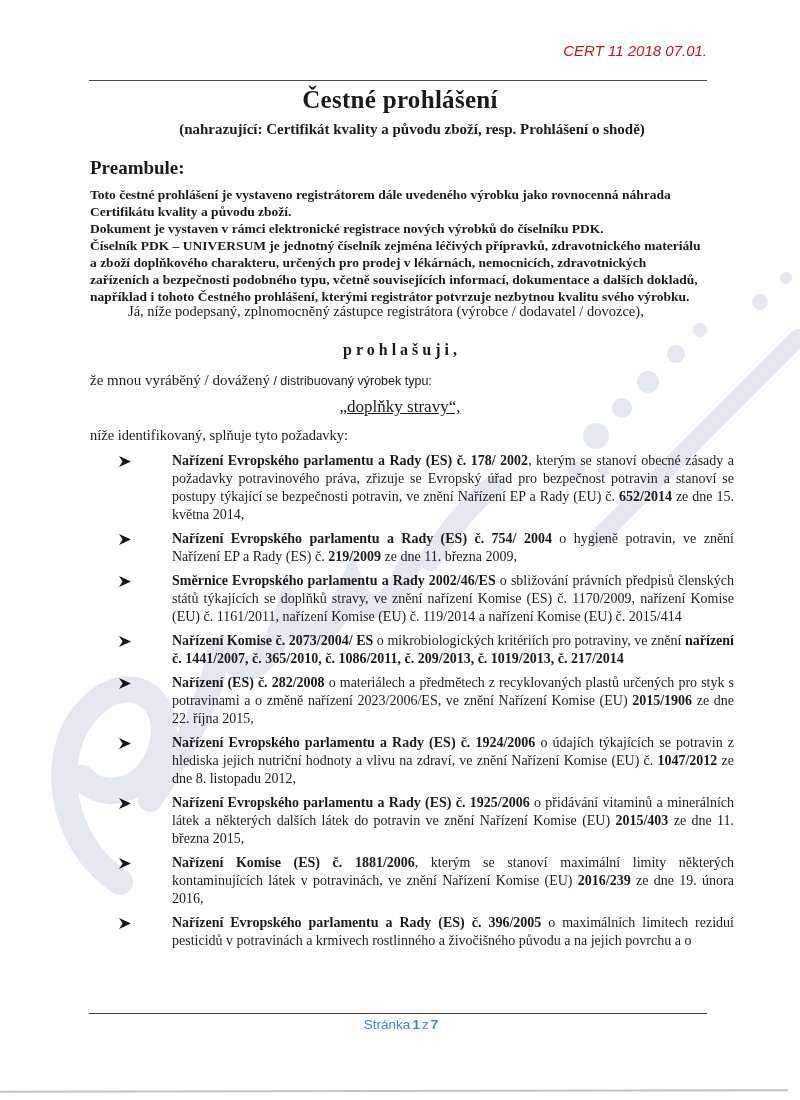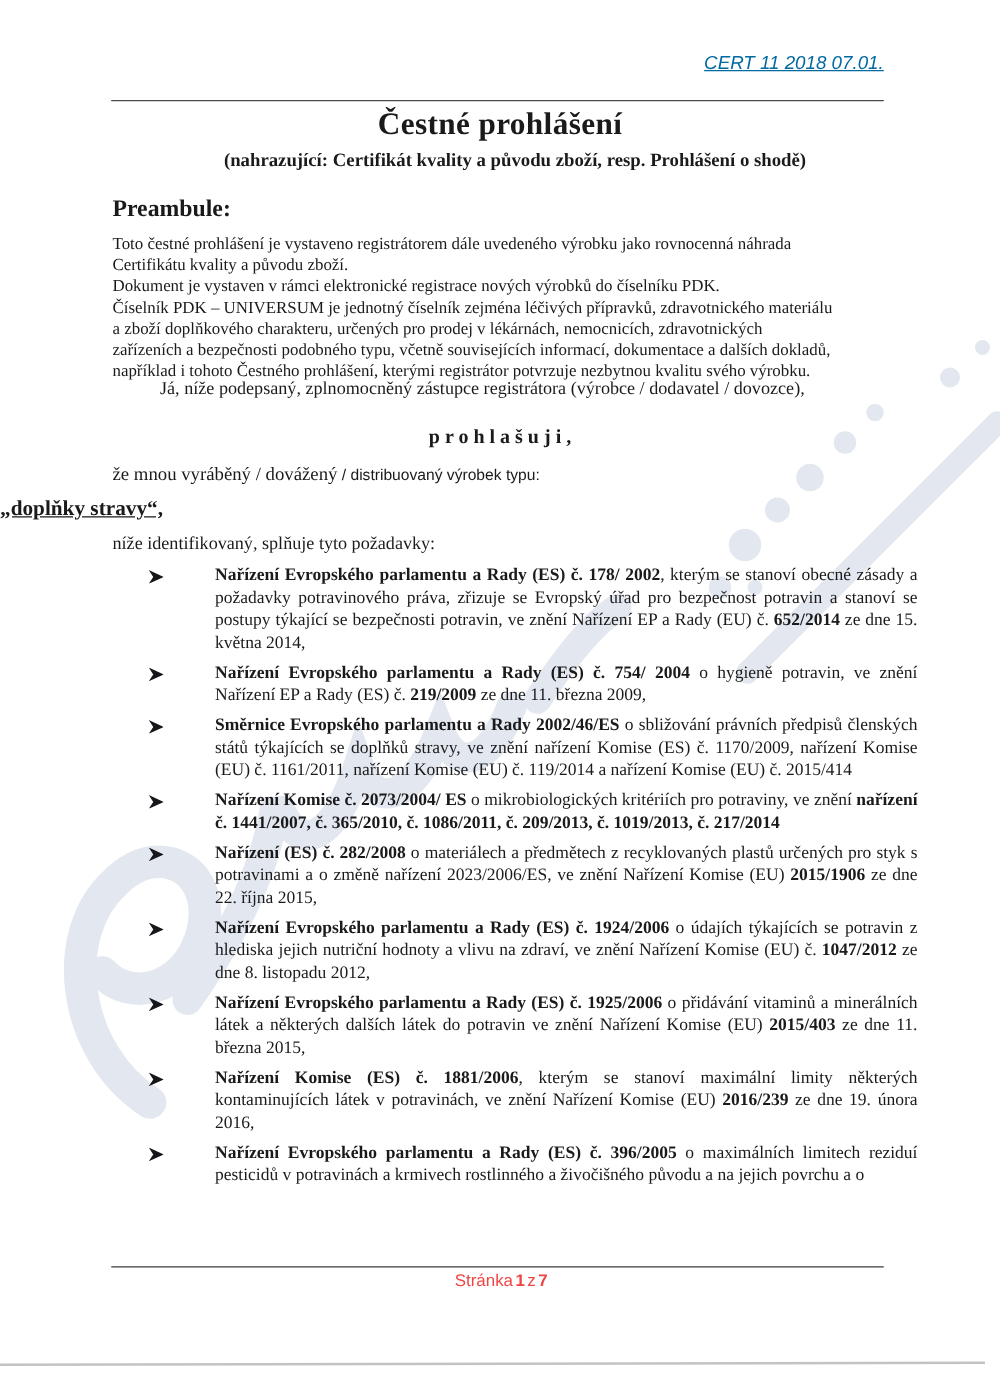--- a/index.html
+++ b/index.html
@@ -12,59 +12,59 @@
     overflow:hidden;
   }
   .page{position:absolute;inset:0;}
   
   .watermark{position:absolute;inset:0;z-index:0;pointer-events:none;}
   .content{position:absolute;inset:0;z-index:1;}
 
   .header-ref{
     position:absolute;top:42px;right:93px;
     font-family:"Liberation Sans", sans-serif;
-    font-style:italic;font-size:15px;color:#0369a1;text-decoration:underline;
+    font-style:italic;font-size:15px;color:#b91c1c;
   }
   .top-rule{
     position:absolute;top:80px;left:89px;width:618px;height:0;
     border-top:1.5px solid #4a4a4a;
   }
   .doc-title{
     position:absolute;top:86px;left:0;width:100%;
     text-align:center;font-weight:bold;font-size:25px;letter-spacing:.3px;
   }
   .doc-subtitle{
     position:absolute;top:121px;left:12px;width:100%;
     text-align:center;font-weight:bold;font-size:15px;
   }
   .preamble-heading{
     position:absolute;top:157px;left:90px;
     font-weight:bold;font-size:19px;
   }
   .preamble-par{
     position:absolute;top:186px;left:90px;width:622px;
-    font-weight:normal;font-size:13.5px;line-height:17px;
+    font-weight:bold;font-size:13.5px;line-height:17px;
   }
   .decl-intro{
     position:absolute;top:303px;left:90px;width:618px;
     font-size:14.5px;text-indent:38px;
   }
   .decl-verb{
     position:absolute;top:341px;left:0;width:100%;
     text-align:center;font-weight:bold;font-size:16px;
   }
   .product-line{
     position:absolute;top:372px;left:90px;width:618px;font-size:15px;
   }
   .product-line .part2{
     font-family:"Liberation Sans", sans-serif;font-size:12.5px;
   }
   .product-type{
     position:absolute;top:397px;left:0;width:100%;
-    text-align:left;font-weight:bold;font-size:17px;
+    text-align:center;font-weight:normal;font-size:17px;
     text-decoration:underline;
   }
   .req-intro{
     position:absolute;top:427px;left:90px;width:618px;font-size:14.5px;
   }
   .req-list{
     position:absolute;top:452px;left:90px;width:618px;
     list-style:none;margin:0;padding:0;
   }
   .req-item{position:relative;margin:0 0 6px 0;}
@@ -78,21 +78,21 @@
     font-size:14px;line-height:18px;text-align:justify;
   }
   .footer-rule{
     position:absolute;top:1013px;left:89px;width:618px;height:0;
     border-top:1px solid #3c3c3c;
   }
   .page-footer{
     position:absolute;top:1017px;left:0;width:100%;
     text-align:center;
     font-family:"Liberation Sans", sans-serif;
-    font-size:13.5px;color:#ef4444;
+    font-size:13.5px;color:#3b82f6;
   }
   .page-footer b{font-weight:bold;}
   .page-footer span{padding:0 2px;}
   .scan-edge{
     position:absolute;top:1090px;left:0;width:788px;height:2px;
     background:#c3c3c3;transform:rotate(-0.12deg);
   }
 </style>
 </head>
 <body>

